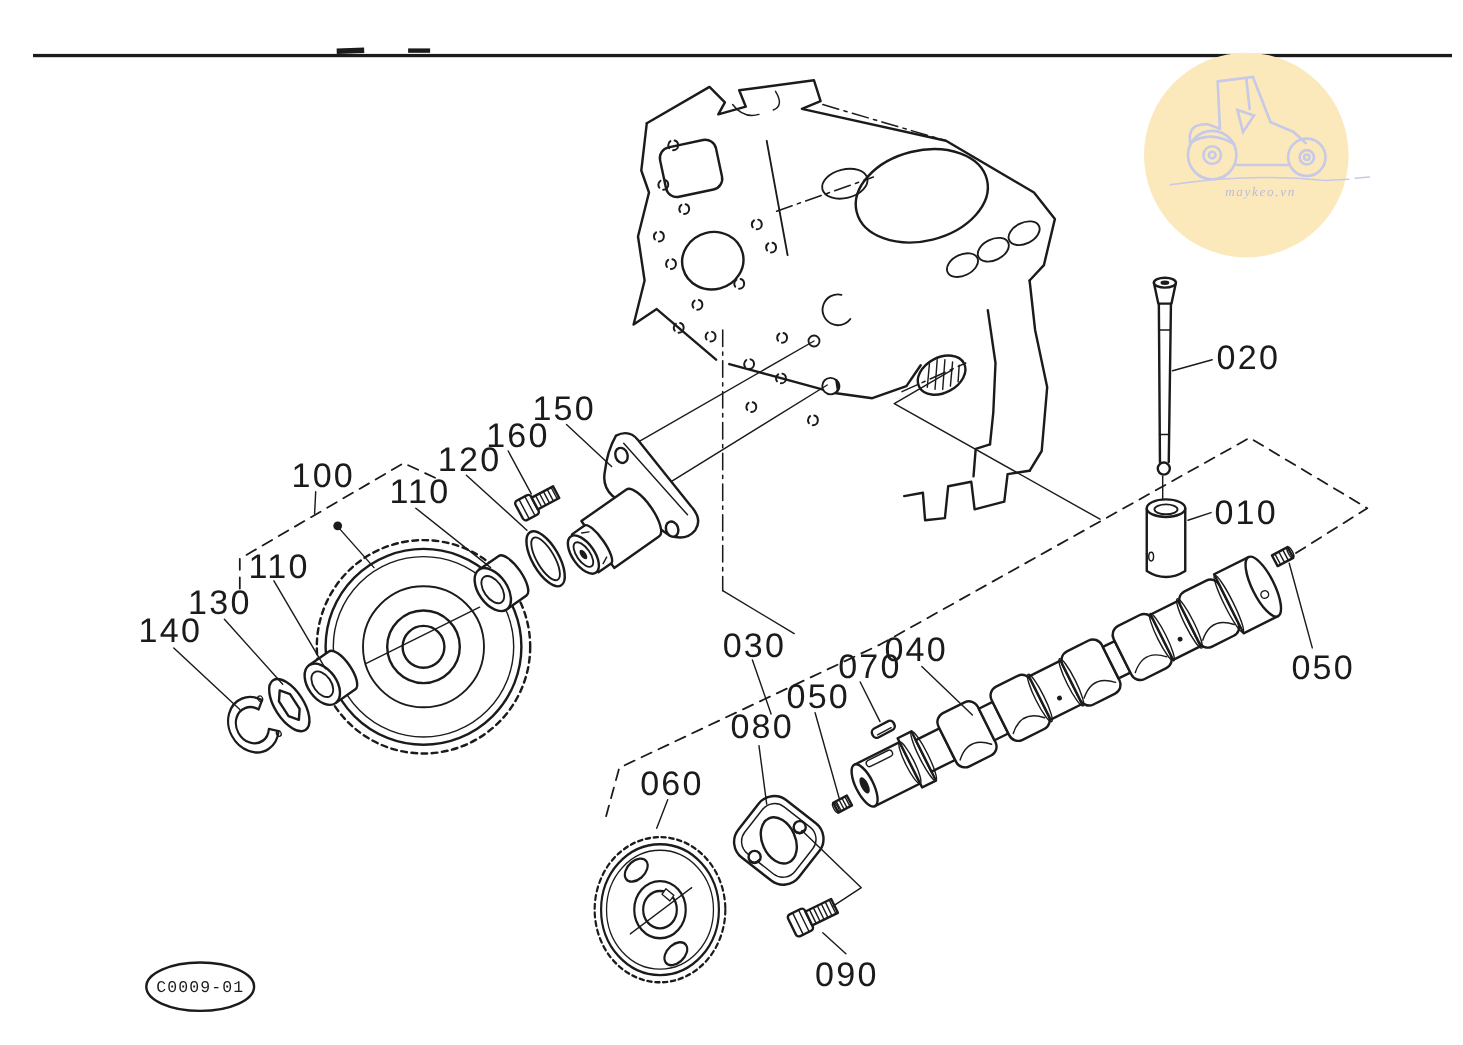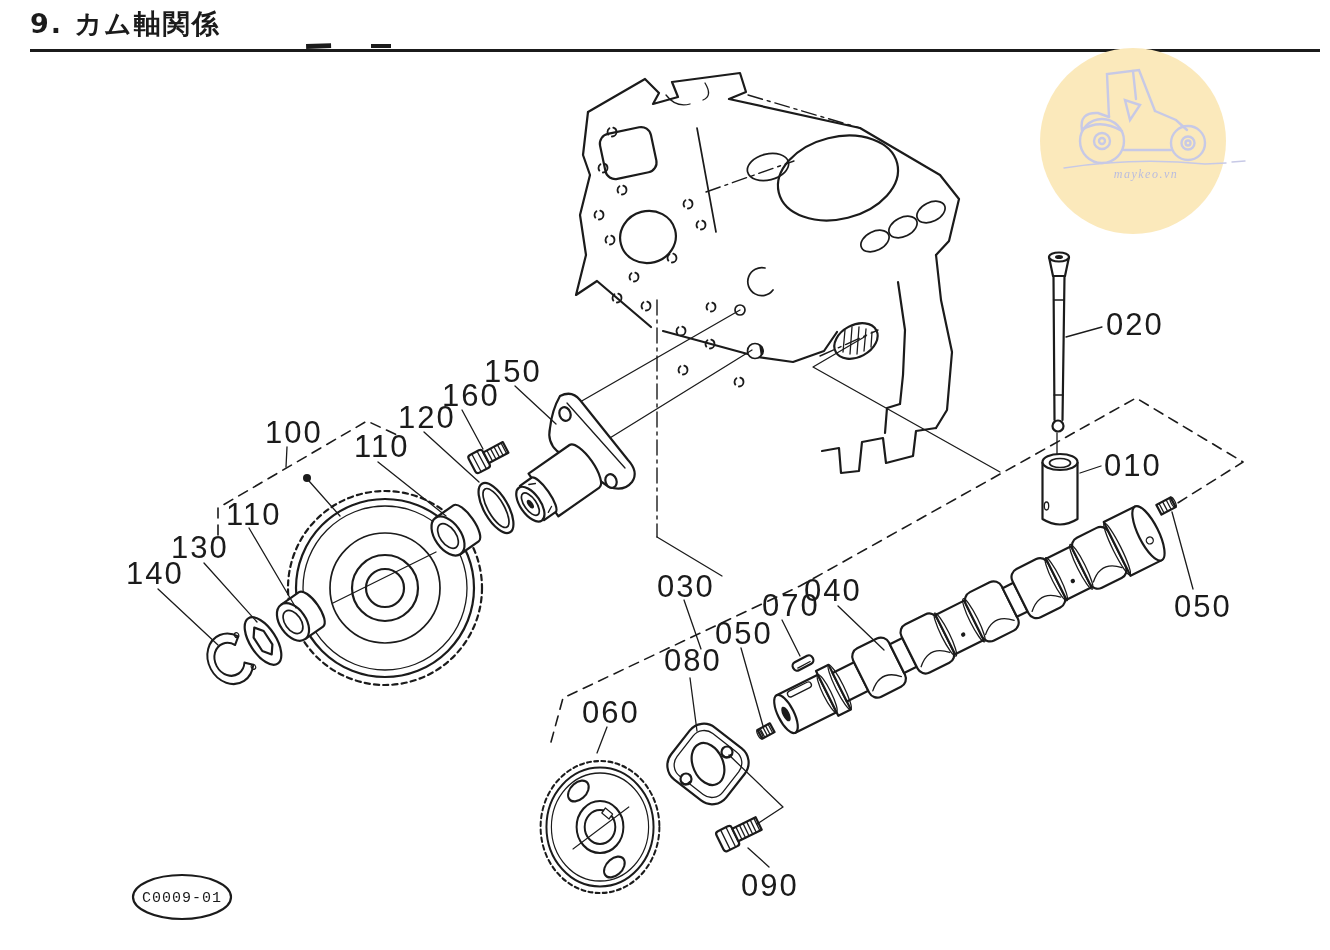--- a/index.html
+++ b/index.html
@@ -21,21 +21,20 @@
   .stampt{font-family:"Liberation Mono",monospace;font-size:15px;letter-spacing:1px;fill:var(--ink,#1b1b1b);}
   .wm-fill{fill:var(--watermark-fill,#fbe9bb);}
   .wm-ln{stroke:var(--watermark-line,#c7c9e6);fill:none;stroke-width:2.4;stroke-linecap:round;}
   .wm-t{font-family:"Liberation Serif",serif;font-style:italic;font-size:12px;
         letter-spacing:1.5px;fill:var(--watermark-text,#b9bcdf);}
 </style>
 </head>
 <body>
 
 <div class="page">
-  <div class="title">9. カム軸関係</div>
   <div class="rule"></div>
 
   <svg width="1330" height="950" viewBox="0 0 1330 950">
 
     <g>
       <circle class="wm-fill" cx="1133" cy="141" r="93"></circle>
       <g class="wm-ln">
         <path d="M1109,117 L1107,74 L1139,70 L1155,111"></path>
         <path d="M1133,71 L1136,99"></path>
         <path d="M1130,120 L1125,100 L1140,105 Z"></path>

